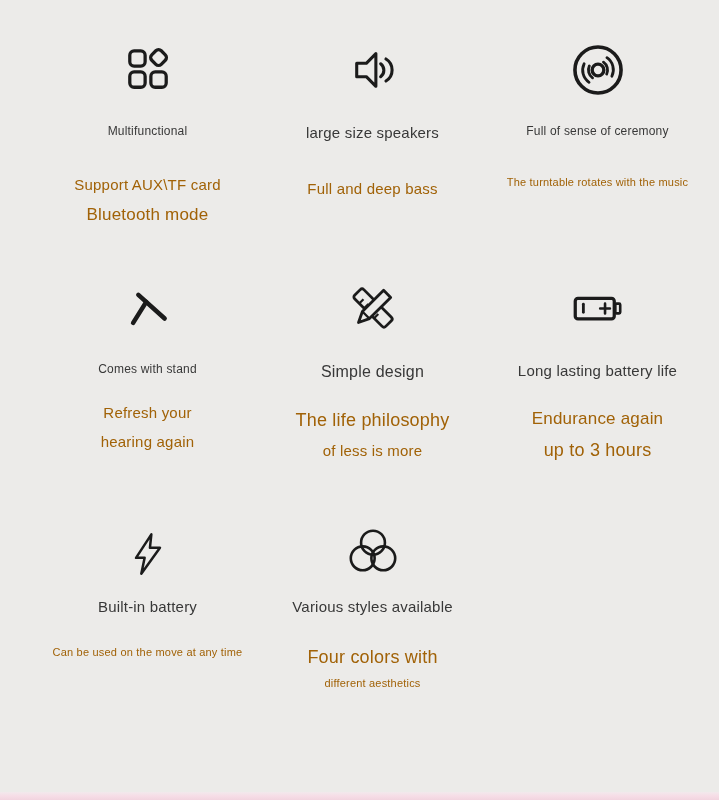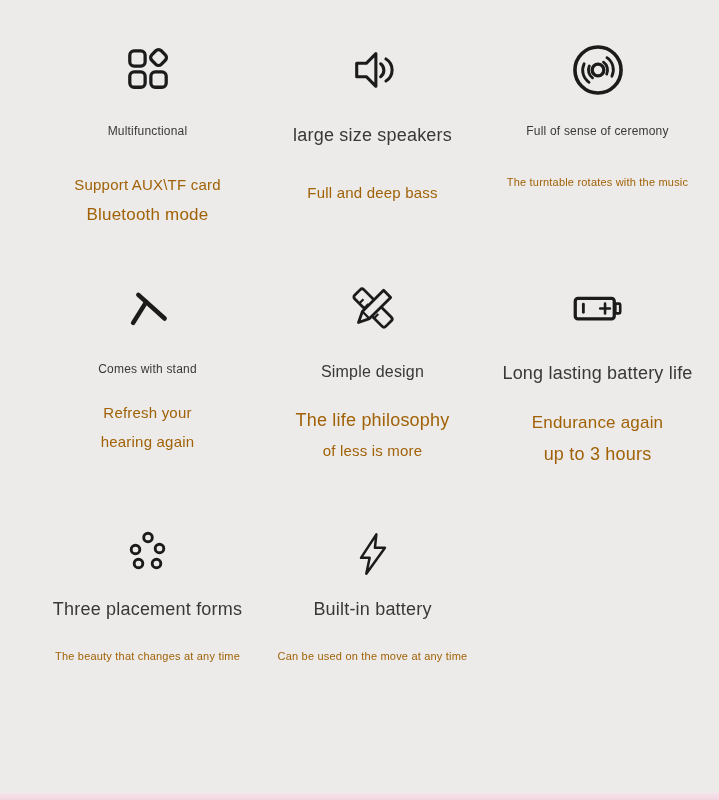--- a/index.html
+++ b/index.html
@@ -18,21 +18,21 @@
   .cell{
     display:flex;flex-direction:column;align-items:center;text-align:center;
     color:#3B3B3B;
   }
   .iconbox{display:flex;align-items:center;justify-content:center;}
   .iconbox svg{stroke:#1B1B1B;fill:none;}
   .title{color:#383838;line-height:1.25;letter-spacing:.2px;}
   .sub{color:#a16207;line-height:1.25;letter-spacing:.2px;}
   
   .t-sm{font-size:12px;}
-  .t-md{font-size:18px;}
+  .t-md{font-size:15px;}
   .t-lg{font-size:16px;}
   .s-xs{font-size:11px;}
   .s-sm{font-size:17px;}
   .s-md{font-size:18px;}
   .s-lg{font-size:15px;}
   
   .r1 .iconbox{height:60px;}
   .r1 .title{margin-top:24px;}
   .r1 .s1{margin-top:37px;}
   .r1 .s2{margin-top:9px;}
@@ -134,40 +134,39 @@
         <rect x="40" y="20" width="4.5" height="9" rx="1" stroke-width="2.4"></rect>
         <line x1="10.5" y1="20.5" x2="10.5" y2="28" stroke-width="2.6"></line>
         <path d="M26 24.5 h9 M30.5 20 v9" stroke-width="2.4"></path>
       </svg>
     </div>
     <div class="title t-md">Long lasting battery life</div>
     <div class="sub s1 s-sm">Endurance again</div>
     <div class="sub s2 s-md">up to 3 hours</div>
   </section>
 
-  <section class="cell r3">
-    <div class="iconbox">
-      <svg width="48" height="48" viewBox="0 0 48 48" stroke-width="2.9">
-        <circle cx="24" cy="7.5" r="4.3"></circle>
-        <circle cx="11.5" cy="19.5" r="4.3"></circle>
-        <circle cx="35.5" cy="18.5" r="4.3"></circle>
-        <circle cx="14.5" cy="33.5" r="4.3"></circle>
-        <circle cx="32.5" cy="33.5" r="4.3"></circle>
-      </svg>
-    </div>
-    <div class="title t-md">Three placement forms</div>
-    <div class="sub s1 s-xs">The beauty that changes at any time</div>
-  </section>
 
   <section class="cell r3">
     <div class="iconbox">
       <svg width="46" height="46" viewBox="0 0 48 48" stroke-width="2.6" stroke-linejoin="round">
         <path d="M27.5 3.5 L11.5 28 H20.5 L17 44.5 L36.5 17.5 H26 Z"></path>
       </svg>
     </div>
     <div class="title t-md">Built-in battery</div>
     <div class="sub s1 s-xs">Can be used on the move at any time</div>
   </section>
 
+  <section class="cell r3">
+    <div class="iconbox">
+      <svg width="52" height="52" viewBox="0 0 48 48" stroke-width="2.4">
+        <circle cx="24" cy="13.5" r="11"></circle>
+        <circle cx="14.5" cy="28" r="11"></circle>
+        <circle cx="33.5" cy="28" r="11"></circle>
+      </svg>
+    </div>
+    <div class="title t-md">Various styles available</div>
+    <div class="sub s1 s-md">Four colors with</div>
+    <div class="sub s2 s-xs">different aesthetics</div>
+  </section>
 
 </main>
 
 <div class="bottom-strip"></div>
 
 </body></html>

